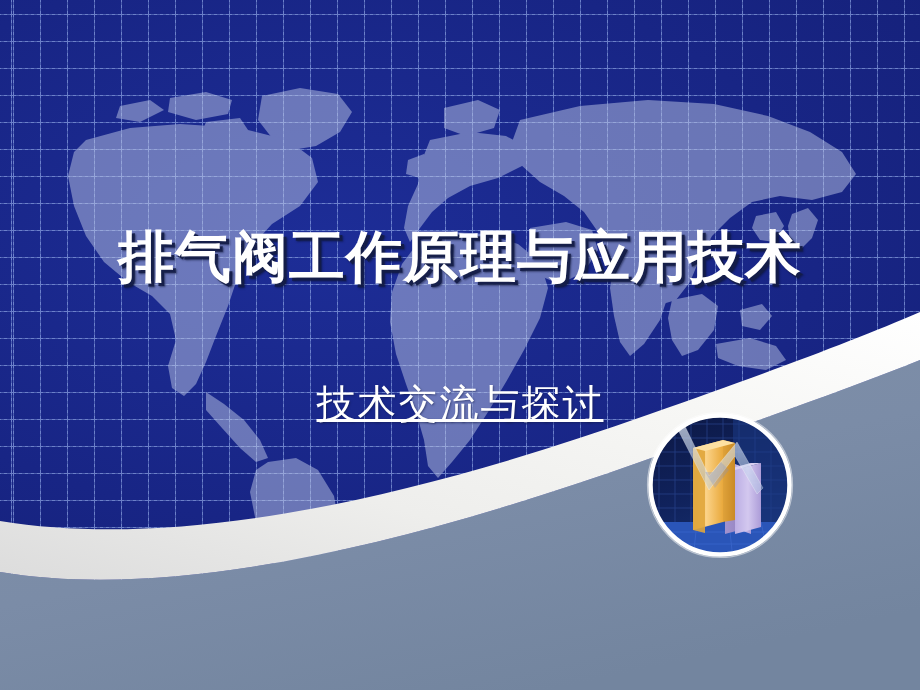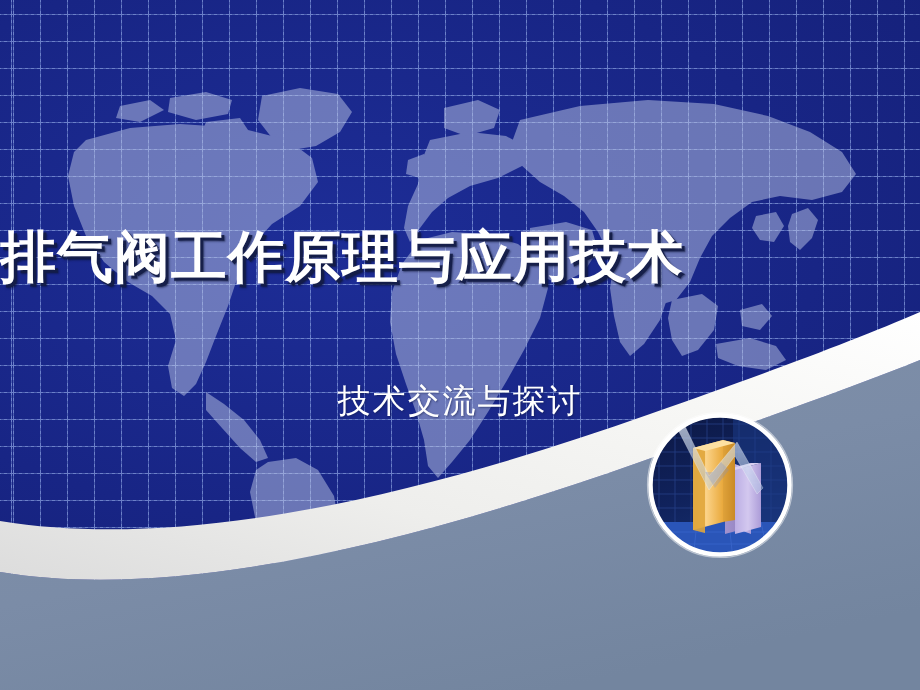--- a/index.html
+++ b/index.html
@@ -65,21 +65,21 @@
     left: 0; top: 0;
     width: 920px; height: 690px;
   }
 
   
   .title-block {
     position: absolute;
     left: 0;
     top: 228px;
     width: 920px;
-    text-align: left;
+    text-align: center;
   }
   .title-text {
     display: inline-block;
     font-size: 56px;
     font-weight: bold;
     color: #ffffff;
     letter-spacing: 1px;
     line-height: 1.05;
     text-shadow:
       3px 3px 0px rgba(20,28,70,0.92),
@@ -90,27 +90,28 @@
   
   .subtitle-block {
     position: absolute;
     left: 0;
     top: 383px;
     width: 920px;
     text-align: center;
   }
   .subtitle-text {
     display: inline-block;
-    font-size: 33px;
+    font-size: 39px;
     font-weight: normal;
     color: #ffffff;
     letter-spacing: 2px;
     line-height: 1.1;
     text-shadow: 1px 1px 2px rgba(20,28,70,0.5);
     white-space: nowrap;
+    text-decoration: underline;
   }
 
   
   .medallion {
     position: absolute;
     left: 645px;
     top: 410px;
     width: 150px;
     height: 150px;
   }

